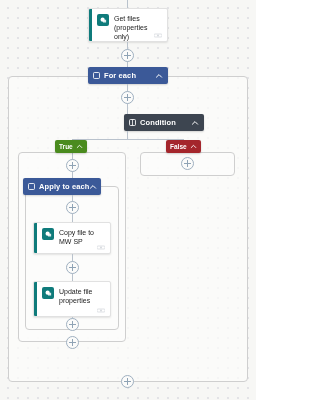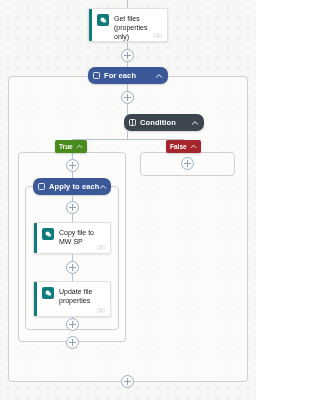--- a/index.html
+++ b/index.html
@@ -59,21 +59,21 @@
     position: absolute;
     border: 1px solid #cfcfcf;
     border-radius: 4px;
     background: rgba(252,252,251,0.72);
   }
 
   
   .bar {
     position: absolute;
     height: 17px;
-    border-radius: 7px;
+    border-radius: 2px;
     display: flex;
     align-items: center;
     padding: 0 5px;
     color: #ffffff;
     font-size: 7.5px;
     letter-spacing: 0.1px;
     box-shadow: 0 1px 2px rgba(0,0,0,0.16);
   }
   .bar .bar-icon {
     width: 7px;
@@ -230,21 +230,21 @@
           <path d="M1.4 5.2 L4 2.6 L6.6 5.2" fill="none" stroke="#fff" stroke-width="1" stroke-linecap="round"></path>
         </svg>
     </span>
   </div>
 
   <div class="vline" style="left:72px; top:153px; height:28px;"></div>
   <div class="plus" style="left:66px; top:159px;"></div>
 
   <div class="scope" id="scope-applytoeach" style="left:25px; top:186px; width:94px; height:144px;"></div>
 
-  <div class="bar bar-applytoeach" style="left:33px; top:178px; width:78px;">
+  <div class="bar bar-applytoeach" style="left:23px; top:178px; width:78px;">
     <span class="bar-icon">
       <svg viewBox="0 0 8 8">
           <rect x="0.6" y="0.6" width="6.8" height="6.8" rx="1" fill="none" stroke="#fff" stroke-width="1"></rect>
         </svg>
     </span>
     <span class="bar-label">Apply to each</span>
     <span class="chev">
       <svg viewBox="0 0 8 8">
           <path d="M1.4 5.2 L4 2.6 L6.6 5.2" fill="none" stroke="#fff" stroke-width="1" stroke-linecap="round"></path>
         </svg>

